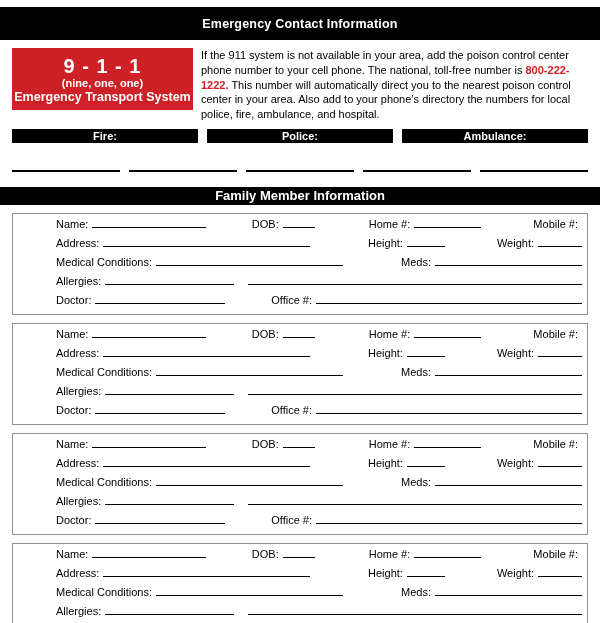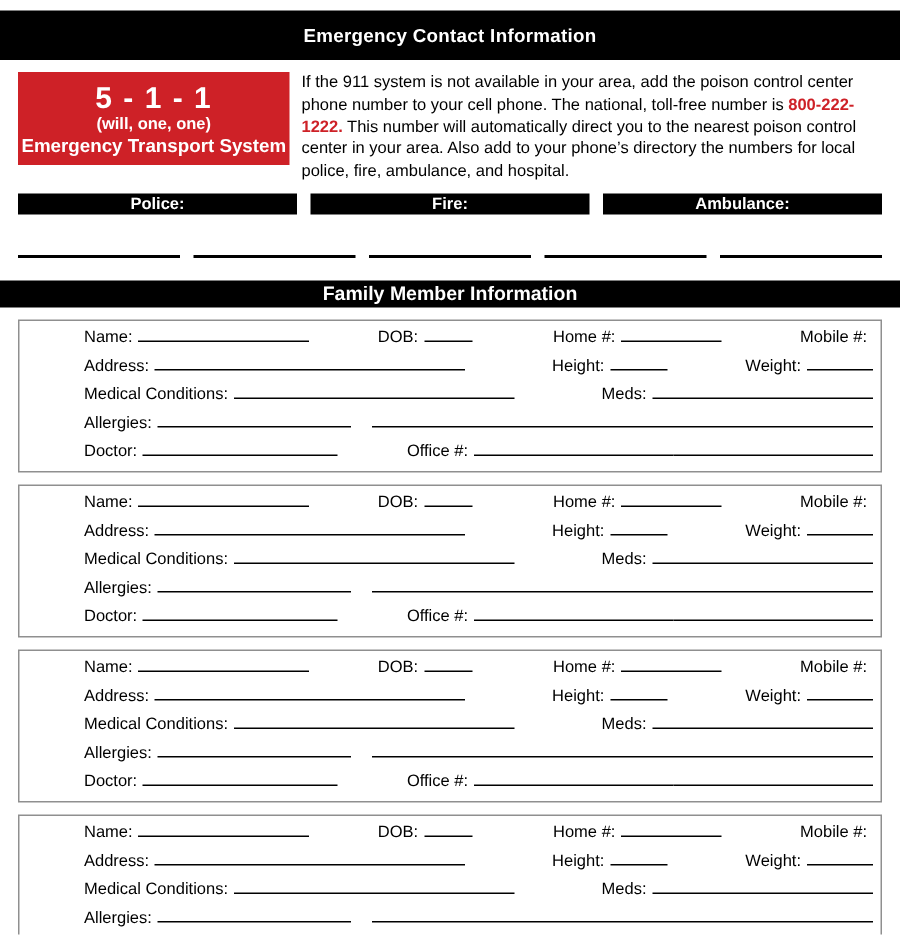--- a/index.html
+++ b/index.html
@@ -82,30 +82,30 @@
 </style>
 </head>
 <body>
 
 <div class="top-bar">
   <span>Emergency Contact Information</span>
 </div>
 
 <div class="info">
   <div class="red-box" style="background: rgb(206, 33, 39);">
-    <div class="nn-number">5 - 1 - 1</div>
-    <div class="nn-words">(will, one, one)</div>
+    <div class="nn-number">9 - 1 - 1</div>
+    <div class="nn-words">(nine, one, one)</div>
     <div class="nn-caption">Emergency Transport System</div>
   </div>
   <div class="info-text"><span>If the 911 system is not available in your area, add the poison control center phone number to your cell phone. The national, toll-free number is </span><span class="phone" style="color: rgb(206, 33, 39);">800-222-1222.</span><span> This number will automatically direct you to the nearest poison control center in your area. Also add to your phone’s directory the numbers for local police, fire, ambulance, and hospital.</span></div>
 </div>
 
 <div class="contact-bars" id="contact-bars">
+    <div class="cbar">Fire:</div>
     <div class="cbar">Police:</div>
-    <div class="cbar">Fire:</div>
     <div class="cbar">Ambulance:</div>
   </div>
 <div class="contact-lines" id="contact-lines">
     <div class="cline"></div>
     <div class="cline"></div>
     <div class="cline"></div>
     <div class="cline"></div>
     <div class="cline"></div>
   </div>
 

